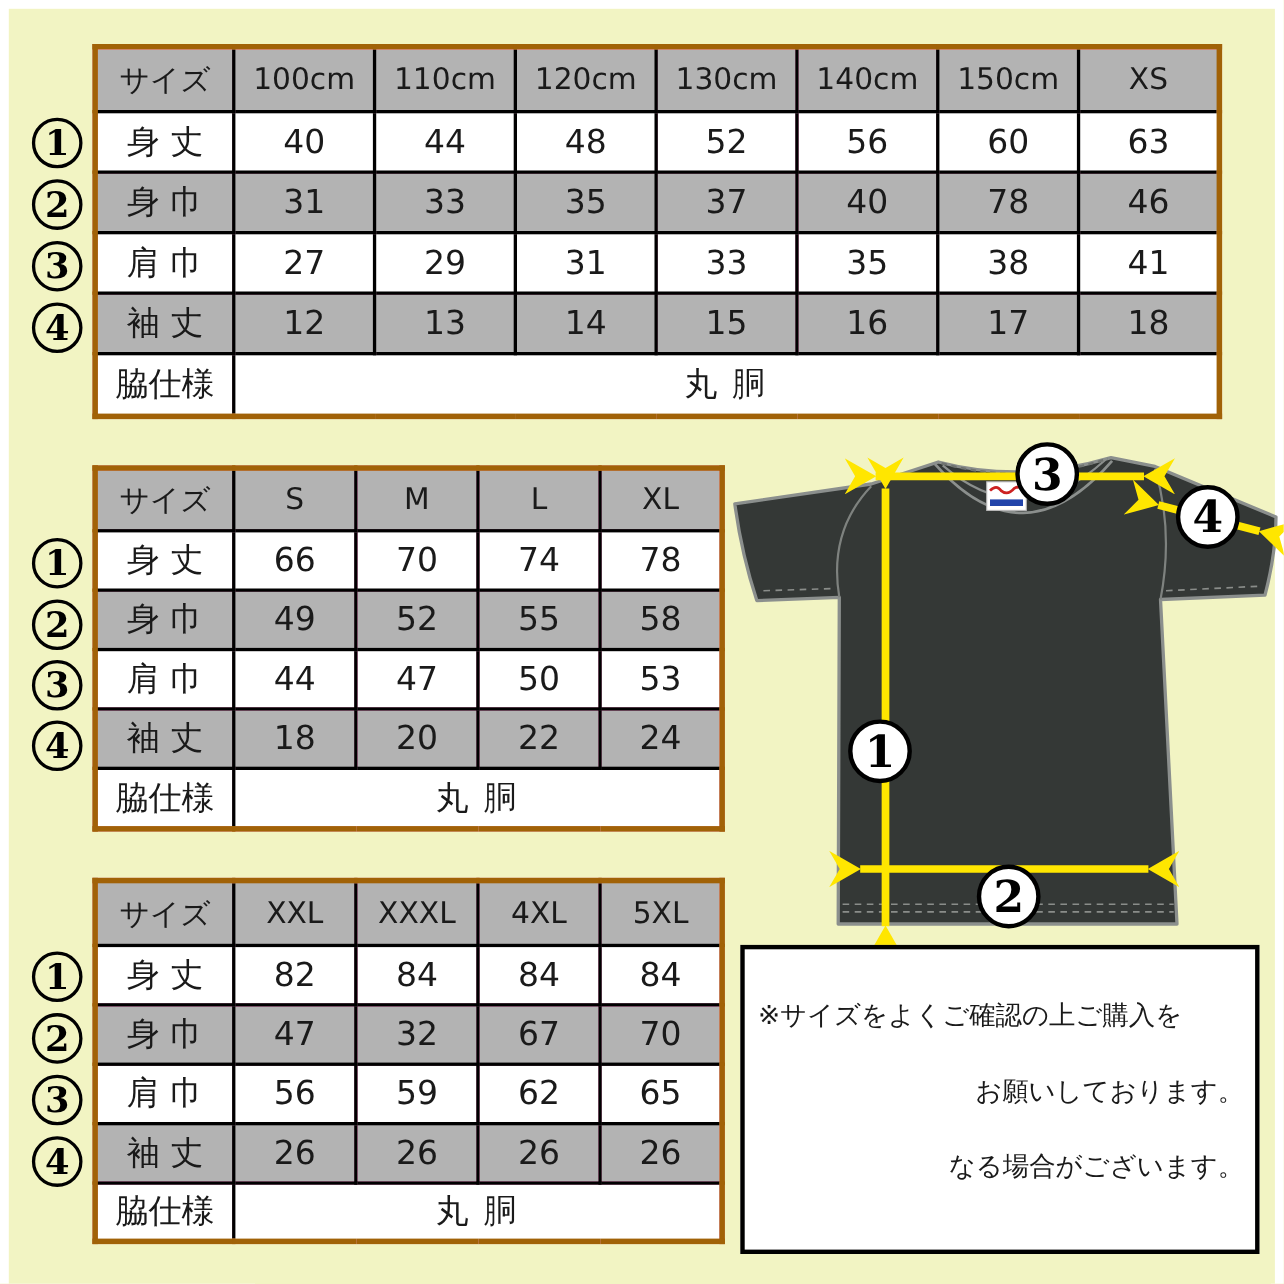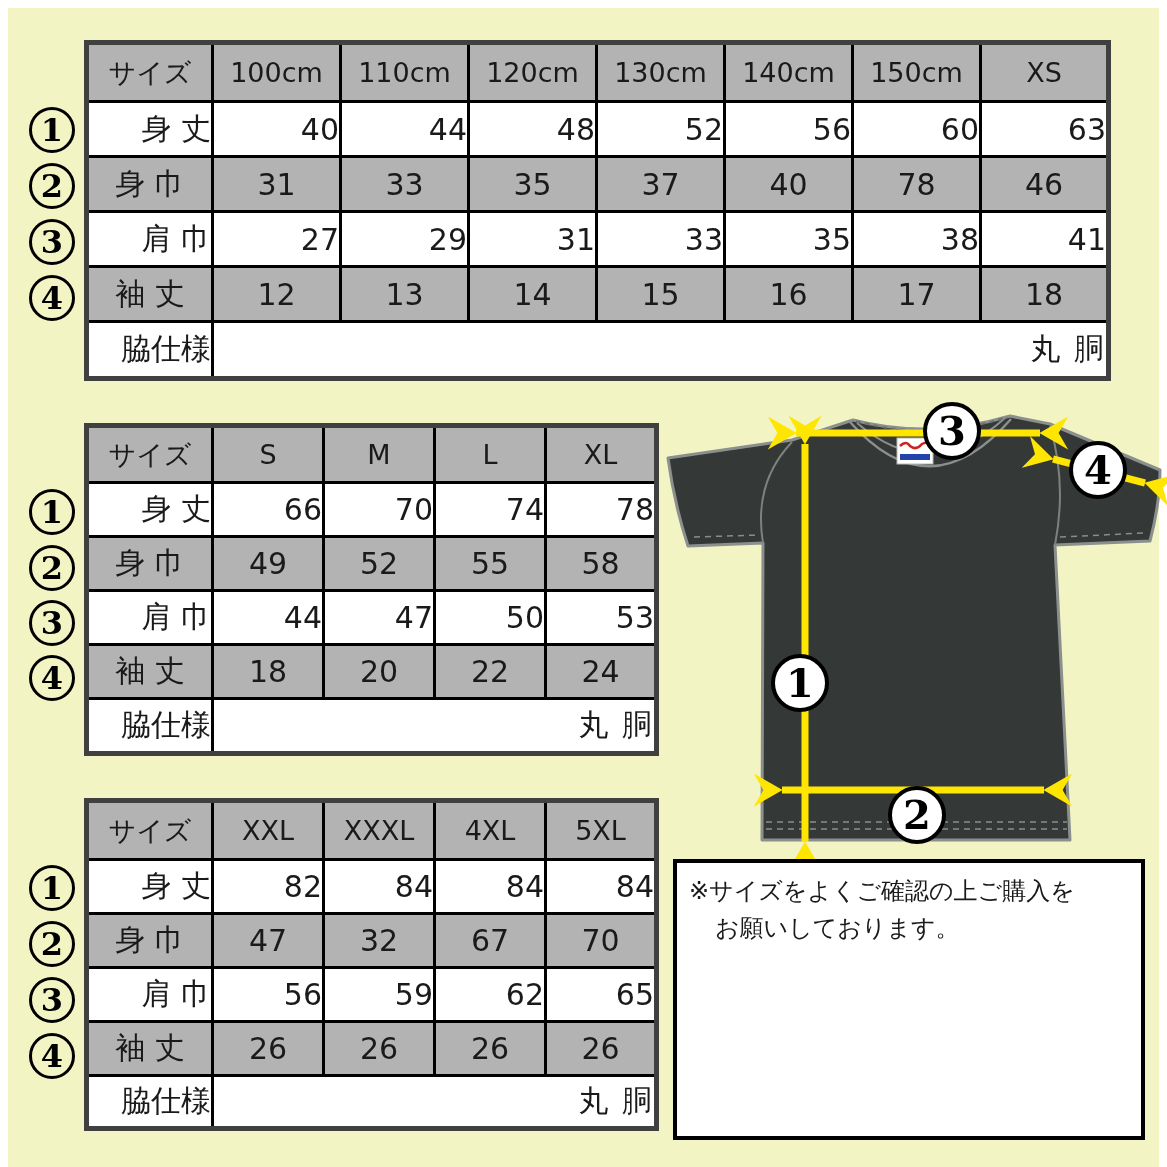--- a/index.html
+++ b/index.html
@@ -8,30 +8,30 @@
     font-family:"DejaVu Sans","Liberation Sans",sans-serif;
     -webkit-font-smoothing:antialiased;overflow:hidden;
   }
   .panel{
     position:absolute;left:8px;top:8px;width:1151px;height:1159px;
     background:#f2f4c3;
   }
   
   table.size-table{
     position:absolute;border-collapse:collapse;table-layout:fixed;
-    background:#f9a8d4;border:5px solid #404040;
+    background:#f9a8d4;border:5px solid #a16207;
   }
   table.size-table td{
     border:3px solid #000;text-align:center;vertical-align:middle;
     padding:0;color:#1a1a1a;font-size:30px;overflow:hidden;white-space:nowrap;
   }
   td.lbl{font-size:27px;}
   tr.hdr td{background:#b3b3b3;font-size:27px;}
   tr.gray td{background:#b3b3b3;}
-  tr.white td{background:#ffffff;text-align:right;}
+  tr.white td{background:#ffffff;}
   td.merged{font-size:28px;letter-spacing:2px;}
   #table-kids{left:84px;top:40px;width:1026px;}
   #table-kids tr{height:55px;}
   #table-kids tr.hdr{height:59px;}
   #table-kids tr.ftr{height:57px;}
   #table-adult{left:84px;top:423px;width:571px;}
   #table-adult tr{height:54px;}
   #table-adult tr.hdr{height:57px;}
   #table-adult tr.ftr{height:55px;}
   #table-big{left:84px;top:798px;width:571px;}
@@ -47,23 +47,23 @@
     font-size:32px;color:#000;line-height:1;
   }
   .m-x{left:29px;}
   
   .notice{
     position:absolute;left:673px;top:859px;width:472px;height:281px;
     background:#ffffff;border:4px solid #000;box-sizing:border-box;
     padding:10px 10px 0 12px;
   }
   .note-line{
-    font-size:24px;color:#1a1a1a;line-height:36.5px;white-space:nowrap;
-  }
-  .note-line.ind{padding-left:26px;}
+    font-size:24px;color:#1a1a1a;line-height:36.5px;white-space:nowrap;margin-top:32px;
+  }
+  .note-line.ind{padding-left:26px;text-align:right;}
   
   #shirt-figure{position:absolute;left:660px;top:398px;width:507px;height:462px;}
   .shirt-num{
     font-family:"DejaVu Serif","Liberation Serif",serif;font-weight:bold;
     font-size:40px;fill:#000;text-anchor:middle;
   }
 </style>
 </head>
 <body>
 
@@ -299,13 +299,14 @@
     <circle cx="140" cy="285" r="27" fill="#ffffff" stroke="#000" stroke-width="4"></circle>
     <text x="140" y="299" class="shirt-num">1</text>
     <circle cx="257" cy="417" r="27" fill="#ffffff" stroke="#000" stroke-width="4"></circle>
     <text x="257" y="431" class="shirt-num">2</text>
   </g>
 </svg>
 
 <div class="notice">
   <div class="note-line">※サイズをよくご確認の上ご購入を</div>
   <div class="note-line ind">お願いしております。</div>
+  <div class="note-line ind">なる場合がございます。</div>
 </div>
 
 </body></html>

